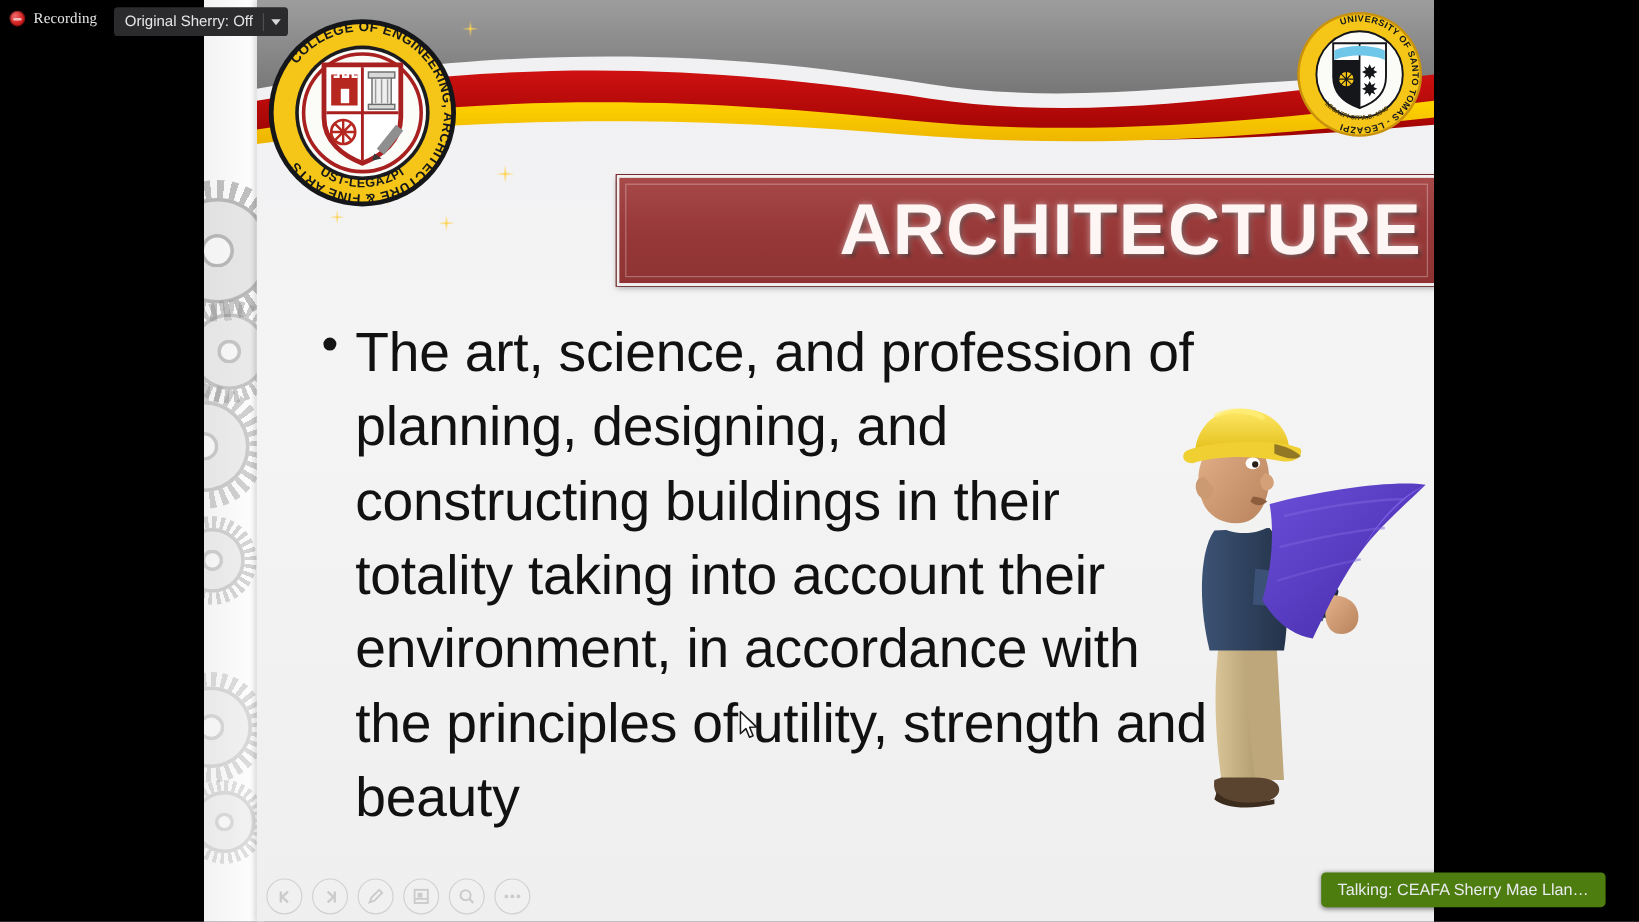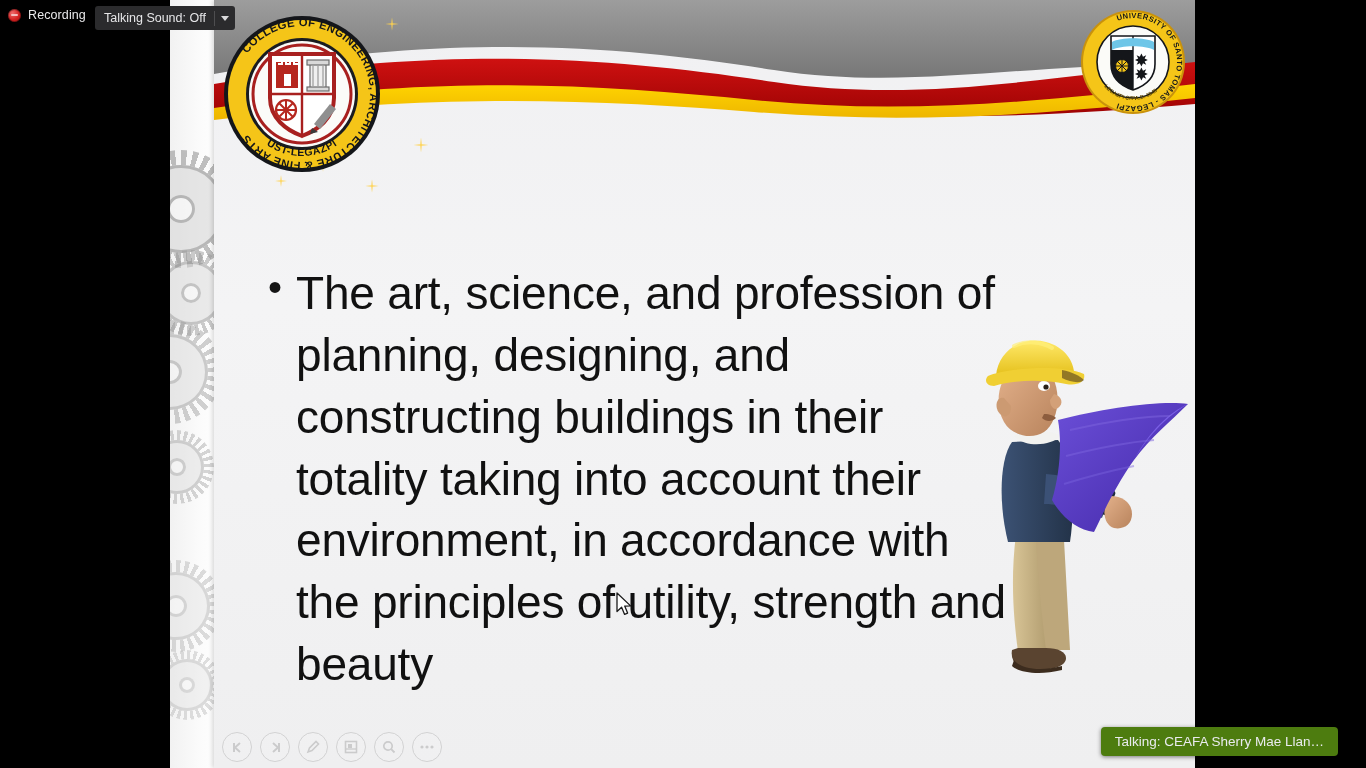--- a/index.html
+++ b/index.html
@@ -23,21 +23,21 @@
   #rec-dot{
     width:13px; height:13px; border-radius:50%;
     background:radial-gradient(circle at 35% 32%, #f06a6a 0%, #d32020 55%, #a01414 100%);
     box-shadow:0 0 0 1px rgba(0,0,0,.35) inset;
     position:relative;
   }
   #rec-dot::after{
     content:""; position:absolute; left:3px; top:5.5px;
     width:7px; height:2px; background:#f3bcbc; border-radius:1px;
   }
-  #rec-label{ color:#e8e8ea; font-size:12.5px; letter-spacing:.1px; }
+  #rec-label{ color:#e8e8ea; font-size:12.5px; letter-spacing:.1px;font-family:Liberation Serif, serif; }
 
   #orig-sound-pill{
     position:absolute; left:95px; top:6px; height:24px;
     background:#2b2b2d; border-radius:3px;
     display:flex; align-items:center; padding:0 6px 0 9px;
     pointer-events:auto;
   }
   #orig-sound-label{ color:#e6e6e8; font-size:12.5px; white-space:nowrap; }
   #orig-sound-sep{
     width:1px; height:15px; background:#4e4e50; margin:0 6px 0 8px;
@@ -172,21 +172,21 @@
 <body>
 
 <div id="zoom-topbar">
 
   <div id="recording-indicator">
     <span id="rec-dot"></span>
     <span id="rec-label">Recording</span>
   </div>
 
   <div id="orig-sound-pill">
-    <span id="orig-sound-label">Talking Sound: Off</span>
+    <span id="orig-sound-label">Original Sherry: Off</span>
     <span id="orig-sound-sep"></span>
     <span id="orig-sound-caret"></span>
   </div>
 
 </div>
 
 <div id="slide-stage">
 
   <div id="gear-band">
     <div class="gear" style="left:-48px;top:150px;width:118px;height:118px;"></div>
@@ -292,20 +292,23 @@
         <path d="M34,44 L56,44 L56,84 C44,80 34,72 34,58 Z" fill="#14161a"></path>
         <circle cx="45" cy="60" r="6.5" fill="#f5c518" stroke="#14161a" stroke-width="1"></circle>
         <path d="M45,52.5 v15 M37.5,60 h15 M39.7,54.7 l10.6,10.6 M50.3,54.7 l-10.6,10.6" stroke="#14161a" stroke-width="1"></path>
         <g fill="#14161a">
           <path d="M67,50 l2,4 4,-2 -2,4 4,2 -4,2 2,4 -4,-2 -2,4 -2,-4 -4,2 2,-4 -4,-2 4,-2 -2,-4 4,2 Z" transform="translate(-2,-2) scale(0.8) translate(16,12)"></path>
           <path d="M67,50 l2,4 4,-2 -2,4 4,2 -4,2 2,4 -4,-2 -2,4 -2,-4 -4,2 2,-4 -4,-2 4,-2 -2,-4 4,2 Z" transform="translate(-2,12) scale(0.8) translate(16,12)"></path>
         </g>
       </svg>
     </div>
 
+    <div id="title-plate">
+      <span id="title-text">ARCHITECTURE</span>
+    </div>
 
     <div id="body-block">
       <span id="bullet-dot">•</span>
       <p id="body-text">The art, science, and profession of planning, designing, and constructing buildings in their totality taking into account their environment, in accordance with the principles of utility, strength and beauty</p>
     </div>
 
     <div id="architect">
       <svg viewBox="0 0 215 360" width="215" height="360" aria-hidden="true">
         <defs>
           <linearGradient id="gHat" x1="0" y1="0" x2="0" y2="1">

